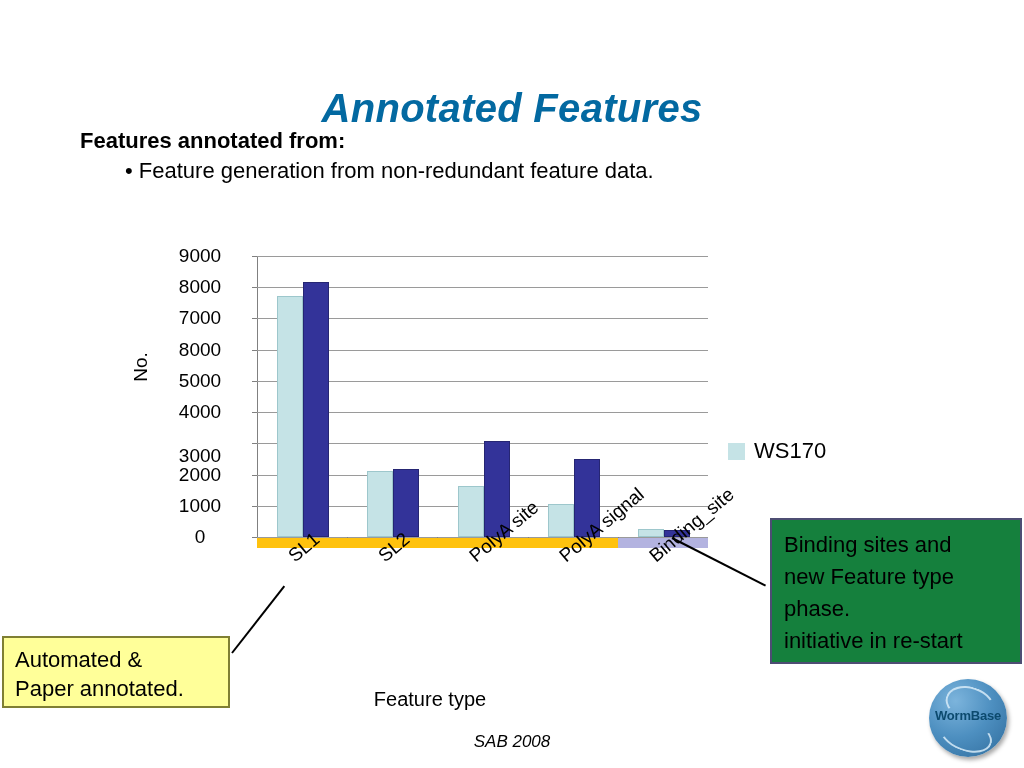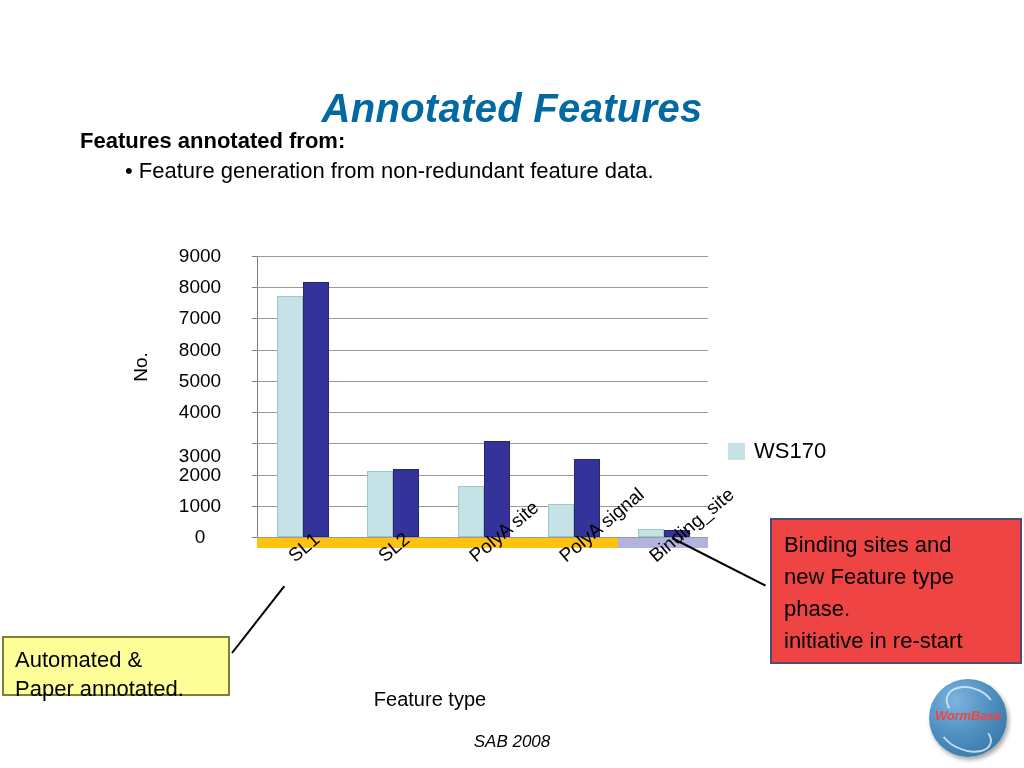--- a/index.html
+++ b/index.html
@@ -200,21 +200,21 @@
     flex: 0 0 auto;
   }
   .legend-label { font-size: 22px; white-space: nowrap; }
 
   
   #callout-yellow {
     position: absolute;
     left: 2px;
     top: 636px;
     width: 228px;
-    height: 60px;
+    height: 72px;
     background: #ffff99;
     border: 2px solid #a16207;
     box-sizing: border-box;
     padding: 7px 10px 4px 11px;
   }
   #callout-purple {
     position: absolute;
     left: 770px;
     top: 518px;
     width: 252px;
@@ -268,22 +268,21 @@
     overflow: hidden;
   }
   #logo-text {
     position: absolute;
     left: 0;
     top: 29px;
     width: 78px;
     text-align: center;
     font-size: 13px;
     font-weight: bold;
-    font-style: italic;
-    color: #ef4444;
+    color: #0c4a6e;
     letter-spacing: -0.2px;
     z-index: 3;
   }
   .logo-swoosh {
     position: absolute;
     border: 2px solid rgba(215,235,248,0.85);
     border-radius: 50%;
     border-right-color: transparent;
     border-bottom-color: transparent;
   }
@@ -372,21 +371,21 @@
     </div>
 
   <div class="leader" style="left:232px; top:652px; width:85px; transform: rotate(-52deg);"></div>
   <div class="leader" style="left:672px; top:537px; width:105px; transform: rotate(27deg);"></div>
 
   <div id="callout-yellow" style="background: rgb(255, 255, 153); border-color: rgb(127, 127, 51);">
     <div class="callout-text">Automated &amp;</div>
     <div class="callout-text">Paper annotated.</div>
   </div>
 
-  <div id="callout-purple" style="background: #ef4444; border-color: rgb(77, 77, 115);">
+  <div id="callout-purple" style="background: #15803d; border-color: rgb(77, 77, 115);">
     <div class="callout-text">Binding sites and</div>
     <div class="callout-text">new Feature type</div>
     <div class="callout-text">phase.</div>
     <div class="callout-text">initiative in re-start</div>
   </div>
 
   <div id="footer-text">SAB 2008</div>
 
   <div id="logo">
     <div id="logo-circle">

